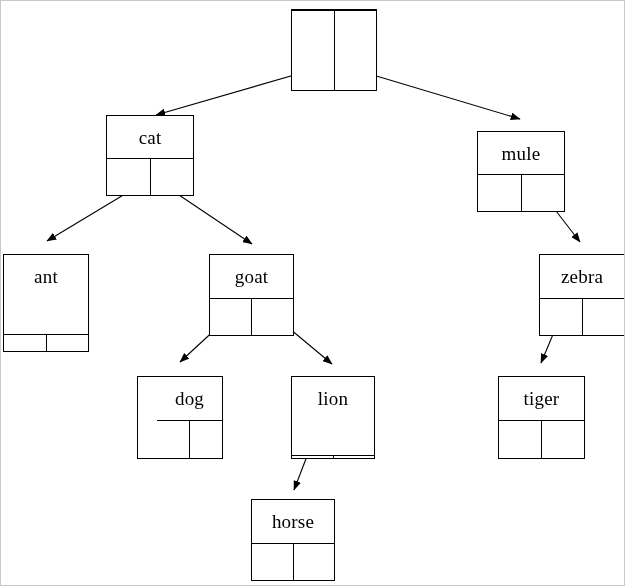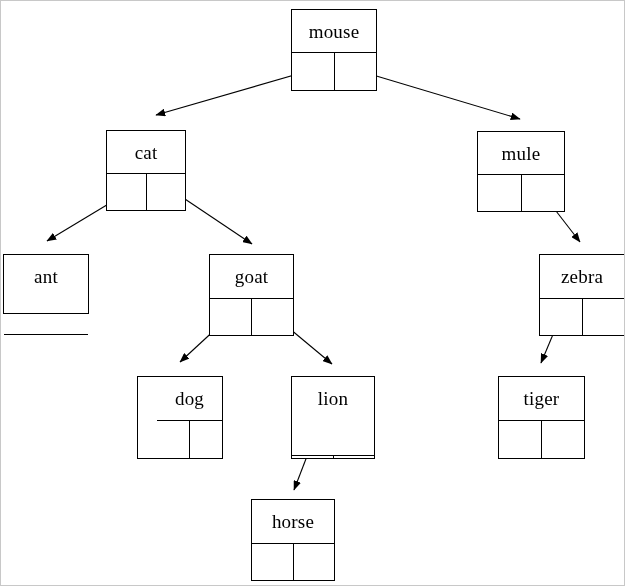--- a/index.html
+++ b/index.html
@@ -79,41 +79,40 @@
         <line x1="231" y1="313" x2="179" y2="361" stroke="#000000" stroke-width="1.1" marker-end="url(#arrowhead)"></line>
         <line x1="271" y1="313" x2="331" y2="363" stroke="#000000" stroke-width="1.1" marker-end="url(#arrowhead)"></line>
         <line x1="313" y1="437" x2="293" y2="489" stroke="#000000" stroke-width="1.1" marker-end="url(#arrowhead)"></line>
         <line x1="538" y1="188" x2="579" y2="241" stroke="#000000" stroke-width="1.1" marker-end="url(#arrowhead)"></line>
         <line x1="561" y1="312" x2="540" y2="362" stroke="#000000" stroke-width="1.1" marker-end="url(#arrowhead)"></line>
       </g>
   </svg>
 
   <div id="nodes-group">
       <div class="tree-node" style="left: 290px; top: 8px; width: 86px; height: 82px; border-color: rgb(0, 0, 0);">
-        <div class="node-label" style="height: 42px;">mouse</div>
         <div class="node-pointers" style="border-top-color: rgb(0, 0, 0);">
           <div class="ptr-cell left-ptr" style="border-right-color: rgb(0, 0, 0);"></div>
           <div class="ptr-cell right-ptr"></div>
         </div>
       </div>
-      <div class="tree-node" style="left: 105px; top: 129px; width: 80px; height: 81px; border-color: rgb(0, 0, 0);">
+      <div class="tree-node" style="left: 105px; top: 114px; width: 88px; height: 81px; border-color: rgb(0, 0, 0);">
         <div class="node-label" style="height: 42px;">cat</div>
         <div class="node-pointers" style="border-top-color: rgb(0, 0, 0);">
           <div class="ptr-cell left-ptr" style="border-right-color: rgb(0, 0, 0);"></div>
           <div class="ptr-cell right-ptr"></div>
         </div>
       </div>
       <div class="tree-node" style="left: 476px; top: 130px; width: 88px; height: 81px; border-color: rgb(0, 0, 0);">
         <div class="node-label" style="height: 42px;">mule</div>
         <div class="node-pointers" style="border-top-color: rgb(0, 0, 0);">
           <div class="ptr-cell left-ptr" style="border-right-color: rgb(0, 0, 0);"></div>
           <div class="ptr-cell right-ptr"></div>
         </div>
       </div>
-      <div class="tree-node" style="left: 2px; top: 253px; width: 86px; height: 60px; border-color: rgb(0, 0, 0); gap: 36px;">
+      <div class="tree-node" style="left: 2px; top: 253px; width: 86px; height: 98px; border-color: rgb(0, 0, 0); gap: 36px;">
         <div class="node-label" style="height: 43px;">ant</div>
         <div class="node-pointers" style="border-top-color: rgb(0, 0, 0);">
           <div class="ptr-cell left-ptr" style="border-right-color: rgb(0, 0, 0);"></div>
           <div class="ptr-cell right-ptr"></div>
         </div>
       </div>
       <div class="tree-node" style="left: 208px; top: 253px; width: 85px; height: 82px; border-color: rgb(0, 0, 0);">
         <div class="node-label" style="height: 43px;">goat</div>
         <div class="node-pointers" style="border-top-color: rgb(0, 0, 0);">
           <div class="ptr-cell left-ptr" style="border-right-color: rgb(0, 0, 0);"></div>

